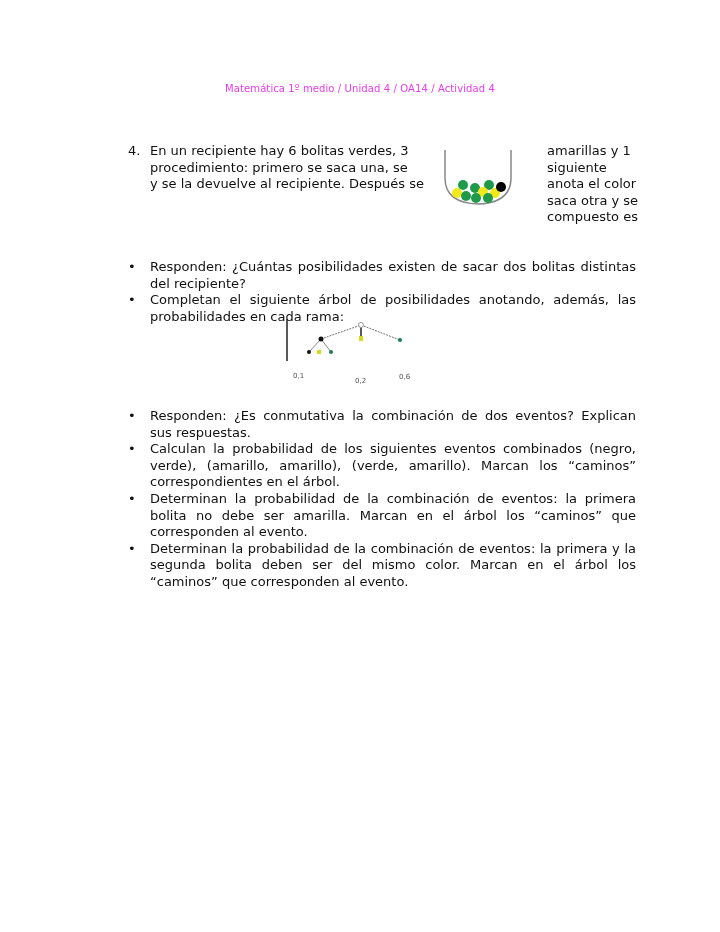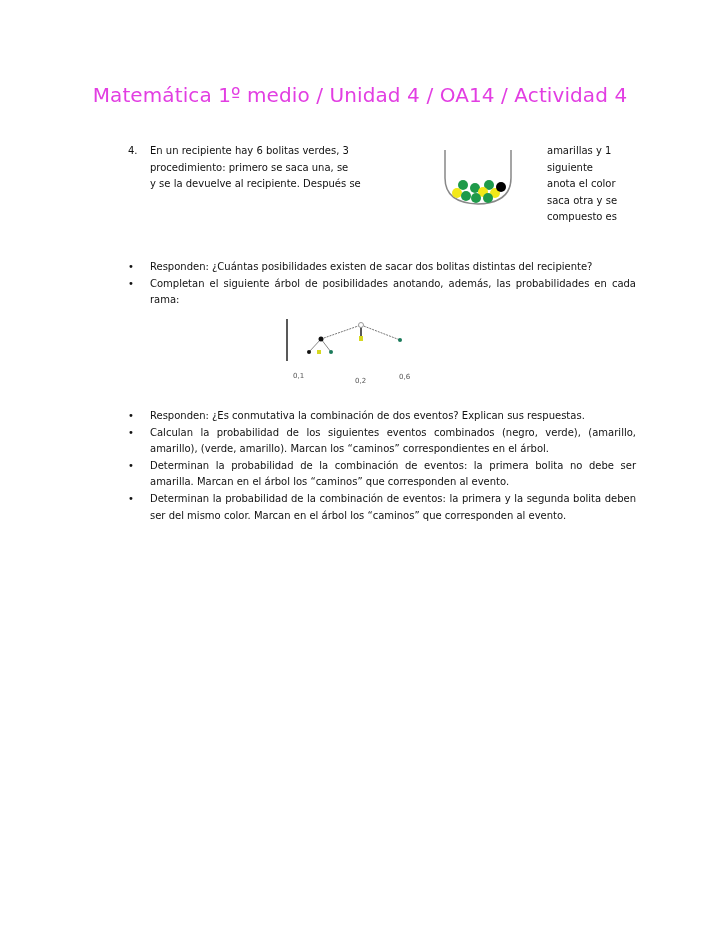--- a/index.html
+++ b/index.html
@@ -1,20 +1,20 @@
 <!DOCTYPE html>
 <html><head>
 <meta charset="utf-8">
 <style>
   html, body { margin: 0; padding: 0; background: #ffffff; }
   body { width: 720px; height: 932px; position: relative; overflow: hidden;
          font-family: "DejaVu Sans", sans-serif; color: #111; }
   .title { position: absolute; left: 0; width: 720px; top: 83px; text-align: center;
-           font-size: 20px; color: #e23ee2; letter-spacing: 0.1px; }
-  .txt { font-size: 10px; line-height: 16.6px; }
+           font-size: 10px; color: #e23ee2; letter-spacing: 0.1px; }
+  .txt { font-size: 13px; line-height: 16.6px; }
   .item4 { position: absolute; left: 128px; top: 143px; width: 510px; }
   .num { position: absolute; left: 0; top: 0; }
   .leftcol { position: absolute; left: 22px; top: 0; width: 300px; }
   .rightcol { position: absolute; left: 419px; top: 0; width: 95px; }
   .line { white-space: nowrap; }
   .bowl { position: absolute; left: 443px; top: 148px; width: 70px; height: 60px; }
   .bullets { position: absolute; left: 128px; width: 508px; }
   .bullet { position: relative; padding-left: 22px; text-align: justify; }
   .bullet::before { content: "\2022"; position: absolute; left: 0; top: 0; }
   .b1 { top: 259px; }

